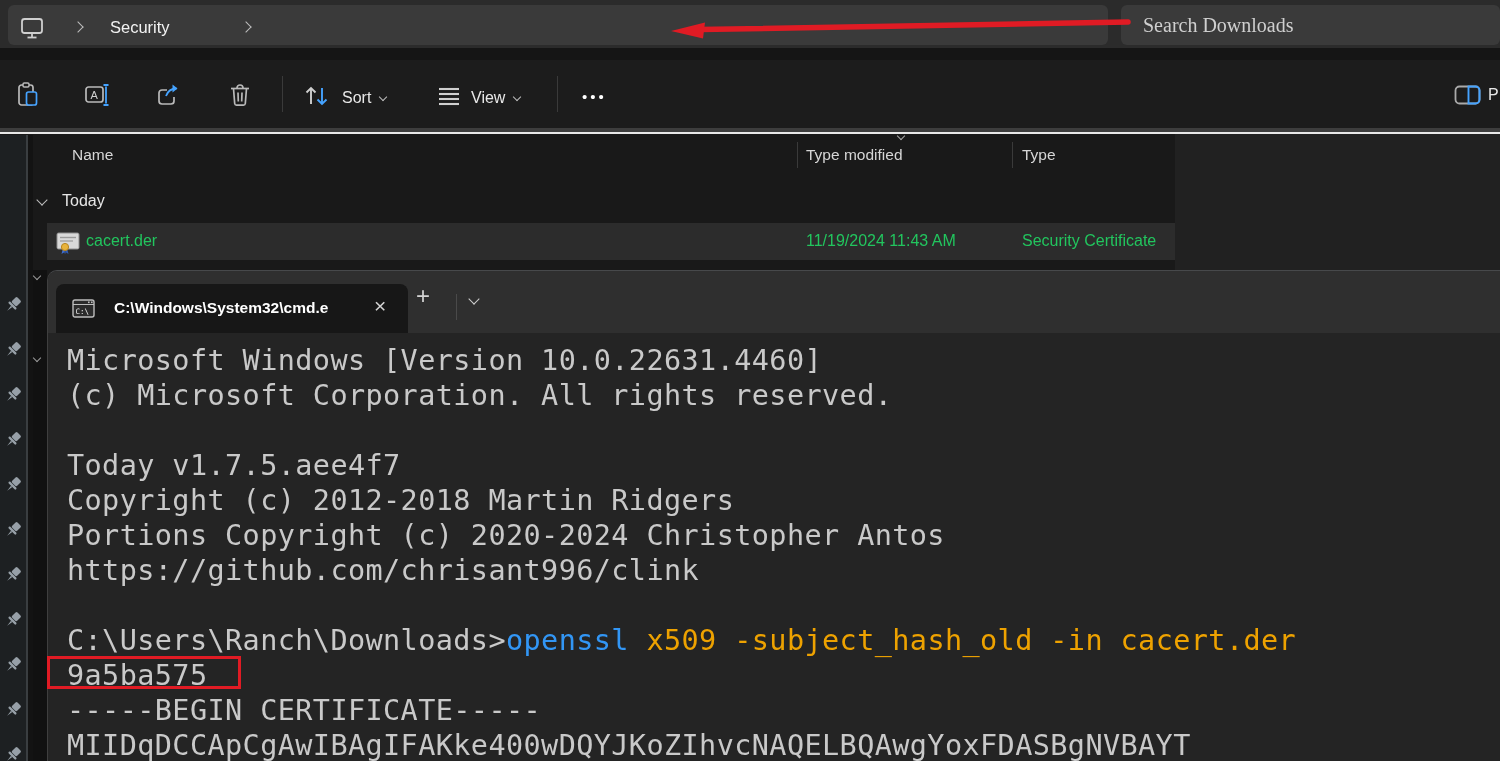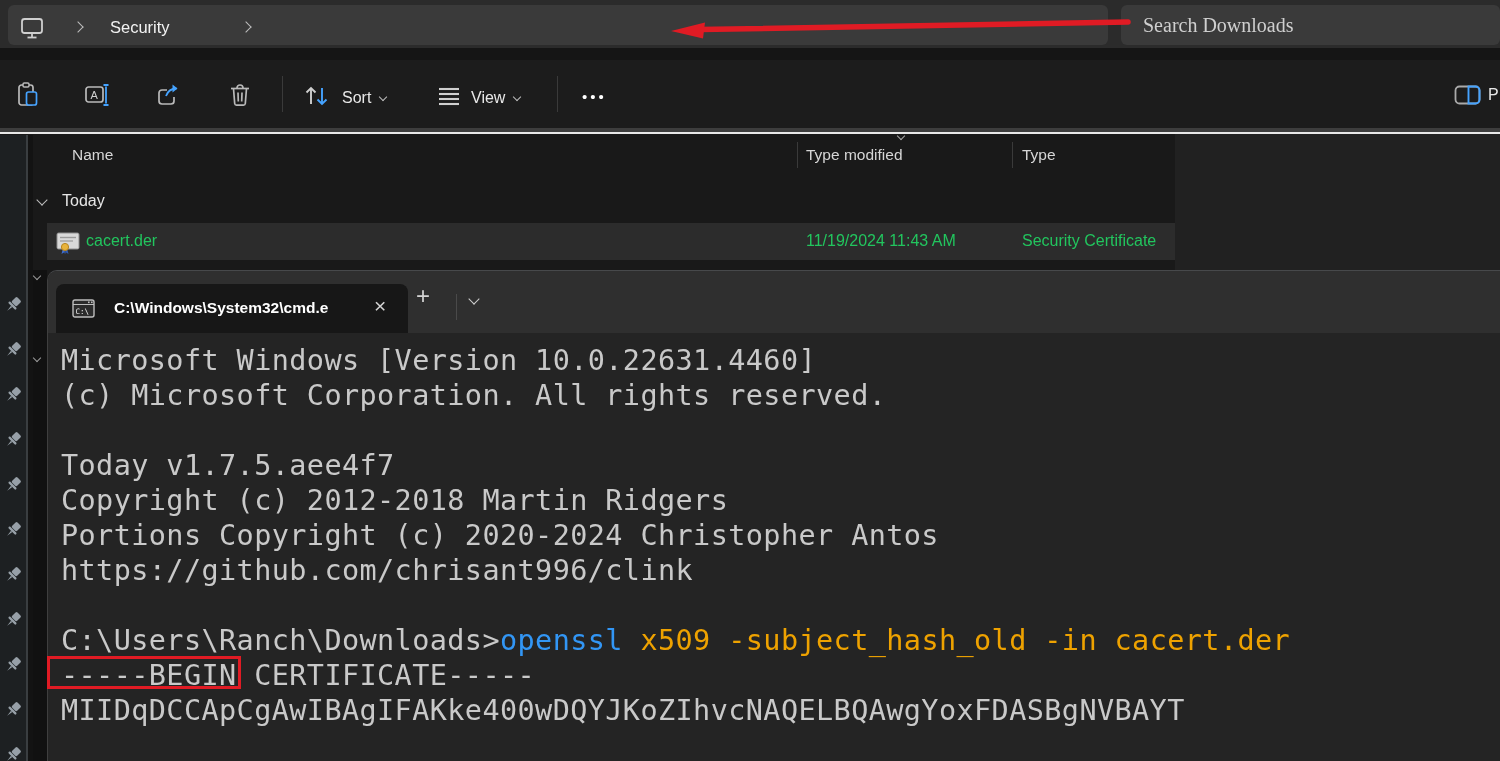--- a/index.html
+++ b/index.html
@@ -61,21 +61,21 @@
   .tab { position:absolute; left:8px; top:13px; width:352px; height:49px; background:#171717; border-radius:8px 8px 0 0; }
   .tab-title { position:absolute; left:58px; top:15px; color:#ffffff; font-size:15.5px; font-weight:bold; white-space:nowrap; }
   .tab-close { position:absolute; left:318px; top:10px; color:#d4d4d4; font-size:21px; }
   .tab-plus { position:absolute; left:368px; top:11px; color:#d4d4d4; font-size:24px; font-weight:300; }
   .tab-div { position:absolute; left:408px; top:23px; width:1px; height:26px; background:#4a4a4a; }
   .term-body {
     position:absolute; left:0; top:62px; width:100%; height:429px;
     padding:10px 0 0 13px; font-family:"DejaVu Sans Mono", monospace;
     font-size:28.5px; line-height:35px; letter-spacing:0.4px; color:#c9c9c9;
   }
-  .tline { height:35px; white-space:pre; }
+  .tline { height:35px; white-space:pre;margin-left:6px; }
   .t-blue { color:#3296f5; }
   .t-orange { color:#eea200; }
 
   
   .redbox { position:absolute; left:47px; top:656px; width:194px; height:33px; border:3px solid #e01b24; }
   .arrow-svg { position:absolute; left:0; top:0; pointer-events:none; }
   .peek-chev { position:absolute; }
 </style>
 </head>
 <body>
@@ -304,20 +304,21 @@
     <div class="term-body">
       <div class="tline">Microsoft Windows [Version 10.0.22631.4460]</div>
       <div class="tline">(c) Microsoft Corporation. All rights reserved.</div>
       <div class="tline"></div>
       <div class="tline">Today v1.7.5.aee4f7</div>
       <div class="tline">Copyright (c) 2012-2018 Martin Ridgers</div>
       <div class="tline">Portions Copyright (c) 2020-2024 Christopher Antos</div>
       <div class="tline">https://github.com/chrisant996/clink</div>
       <div class="tline"></div>
       <div class="tline"><span>C:\Users\Ranch\Downloads&gt;</span><span class="t-blue">openssl</span><span class="t-orange"> x509 -subject_hash_old -in cacert.der</span></div>
+      <div class="tline">9a5ba575</div>
       <div class="tline">-----BEGIN CERTIFICATE-----</div>
       <div class="tline">MIIDqDCCApCgAwIBAgIFAKke400wDQYJKoZIhvcNAQELBQAwgYoxFDASBgNVBAYT</div>
     </div>
   </div>
 
   <div class="redbox"></div>
   <svg class="arrow-svg" width="1500" height="761">
     <line x1="1128" y1="22" x2="700" y2="29.5" stroke="#e01b24" stroke-width="5.5" stroke-linecap="round"></line>
     <polygon points="671,31 705,22.5 703,38.5" fill="#e01b24"></polygon>
   </svg>

